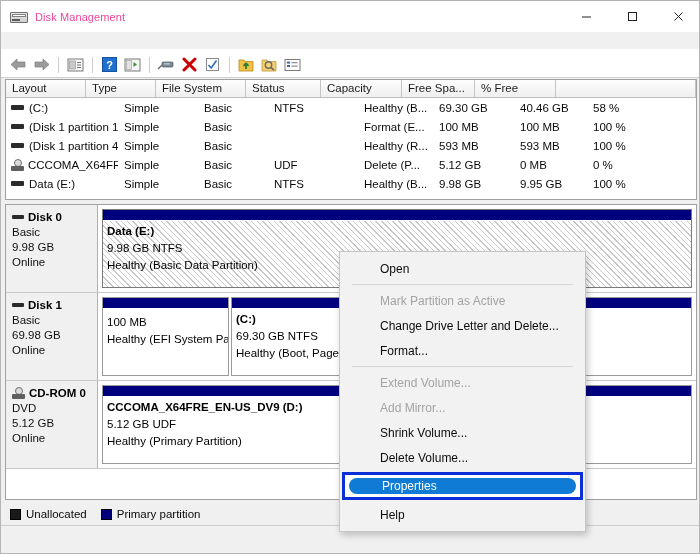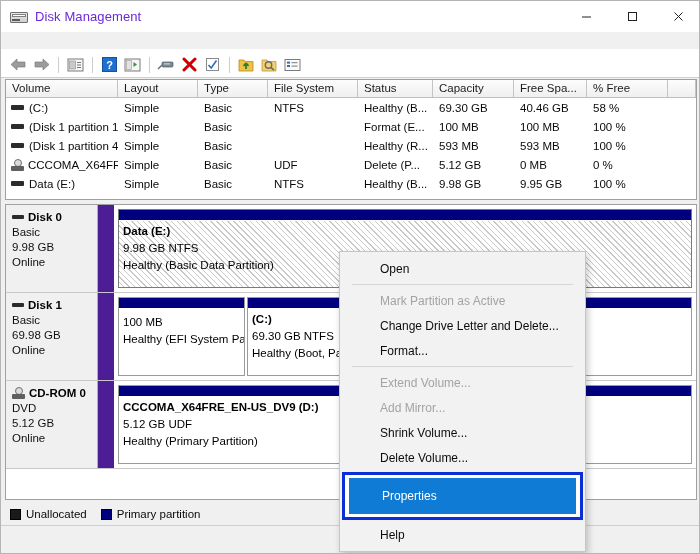--- a/index.html
+++ b/index.html
@@ -35,21 +35,21 @@
   }
   .title-icon .slot {
     position: absolute; left: 2px; top: 5px; width: 14px; height: 3px;
     background: #ffffff; border: 1px solid #808080;
   }
   .title-icon .bar {
     position: absolute; left: 2px; top: 10px; width: 8px; height: 2px;
     background: #5a5a5a;
   }
   .title-text {
-    font-size: 13px; color: #6d28d9; letter-spacing: .1px;
+    font-size: 11px; color: #ec4899; letter-spacing: .1px;
   }
   .wincontrols {
     position: absolute; right: 0; top: 0; height: 31px;
     display: flex;
   }
   .wc {
     width: 46px; height: 31px;
     display: flex; align-items: center; justify-content: center;
     color: #202020;
   }
@@ -128,21 +128,20 @@
   
   .disk-pane {
     position: absolute; left: 4px; top: 203px; width: 692px; height: 296px;
     background: #ffffff; border: 1px solid #a0a0a0;
     overflow: hidden;
   }
   .disk-row {
     position: relative; display: flex; height: 88px;
     border-bottom: 1px solid #c8c8c8;
     background: #4c1d95;
-    gap: 16px;
   }
   .disk-info {
     width: 92px; flex: none; background: #f0f0f0;
     border-right: 1px solid #b0b0b0;
     padding: 6px 0 0 6px;
   }
   .disk-info .dname {
     font-size: 11.5px; font-weight: bold; color: #000;
     display: flex; align-items: center; margin-bottom: 2px;
   }
@@ -214,22 +213,22 @@
   }
   .ctx-item.disabled { color: #a3a3a3; text-align: right; }
   .ctx-sep {
     height: 1px; background: #d6d6d6; margin: 3px 12px 3px 12px;
   }
   .ctx-focus-box {
     margin: 2px 2px; border: 3px solid #0b2ed6;
     background: #ffffff; padding: 3px 4px;
   }
   .ctx-item.selected {
-    background: #0f7bd4; color: #ffffff; border-radius: 0;
-    height: 36px; padding-left: 33px;
+    background: #0f7bd4; color: #ffffff; border-radius: 8px;
+    height: 16px; padding-left: 33px;
   }
 </style>
 </head>
 <body>
 
 <div id="app">
 
   <div class="titlebar">
     <div class="title-icon">
       <div class="drv"></div>
@@ -339,21 +338,20 @@
           <rect x="3" y="3.6" width="3" height="2" fill="#3a6ea5"></rect>
           <rect x="7.5" y="4.2" width="6" height="1" fill="#777"></rect>
           <rect x="3" y="7" width="3" height="2" fill="#3a6ea5"></rect>
           <rect x="7.5" y="7.6" width="6" height="1" fill="#777"></rect>
         </svg>
     </div>
   </div>
 
   <div class="vol-list">
     <div class="vl-header">
-      <div class="vl-th" style="width:112px">Volume</div>
 
       <div class="vl-th" style="width:80px">Layout</div>
       <div class="vl-th" style="width:70px">Type</div>
       <div class="vl-th" style="width:90px">File System</div>
       <div class="vl-th" style="width:75px">Status</div>
       <div class="vl-th" style="width:81px">Capacity</div>
       <div class="vl-th" style="width:73px">Free Spa...</div>
       <div class="vl-th" style="width:81px">% Free</div>
       <div class="vl-th" style="flex:1"></div>
     </div>

